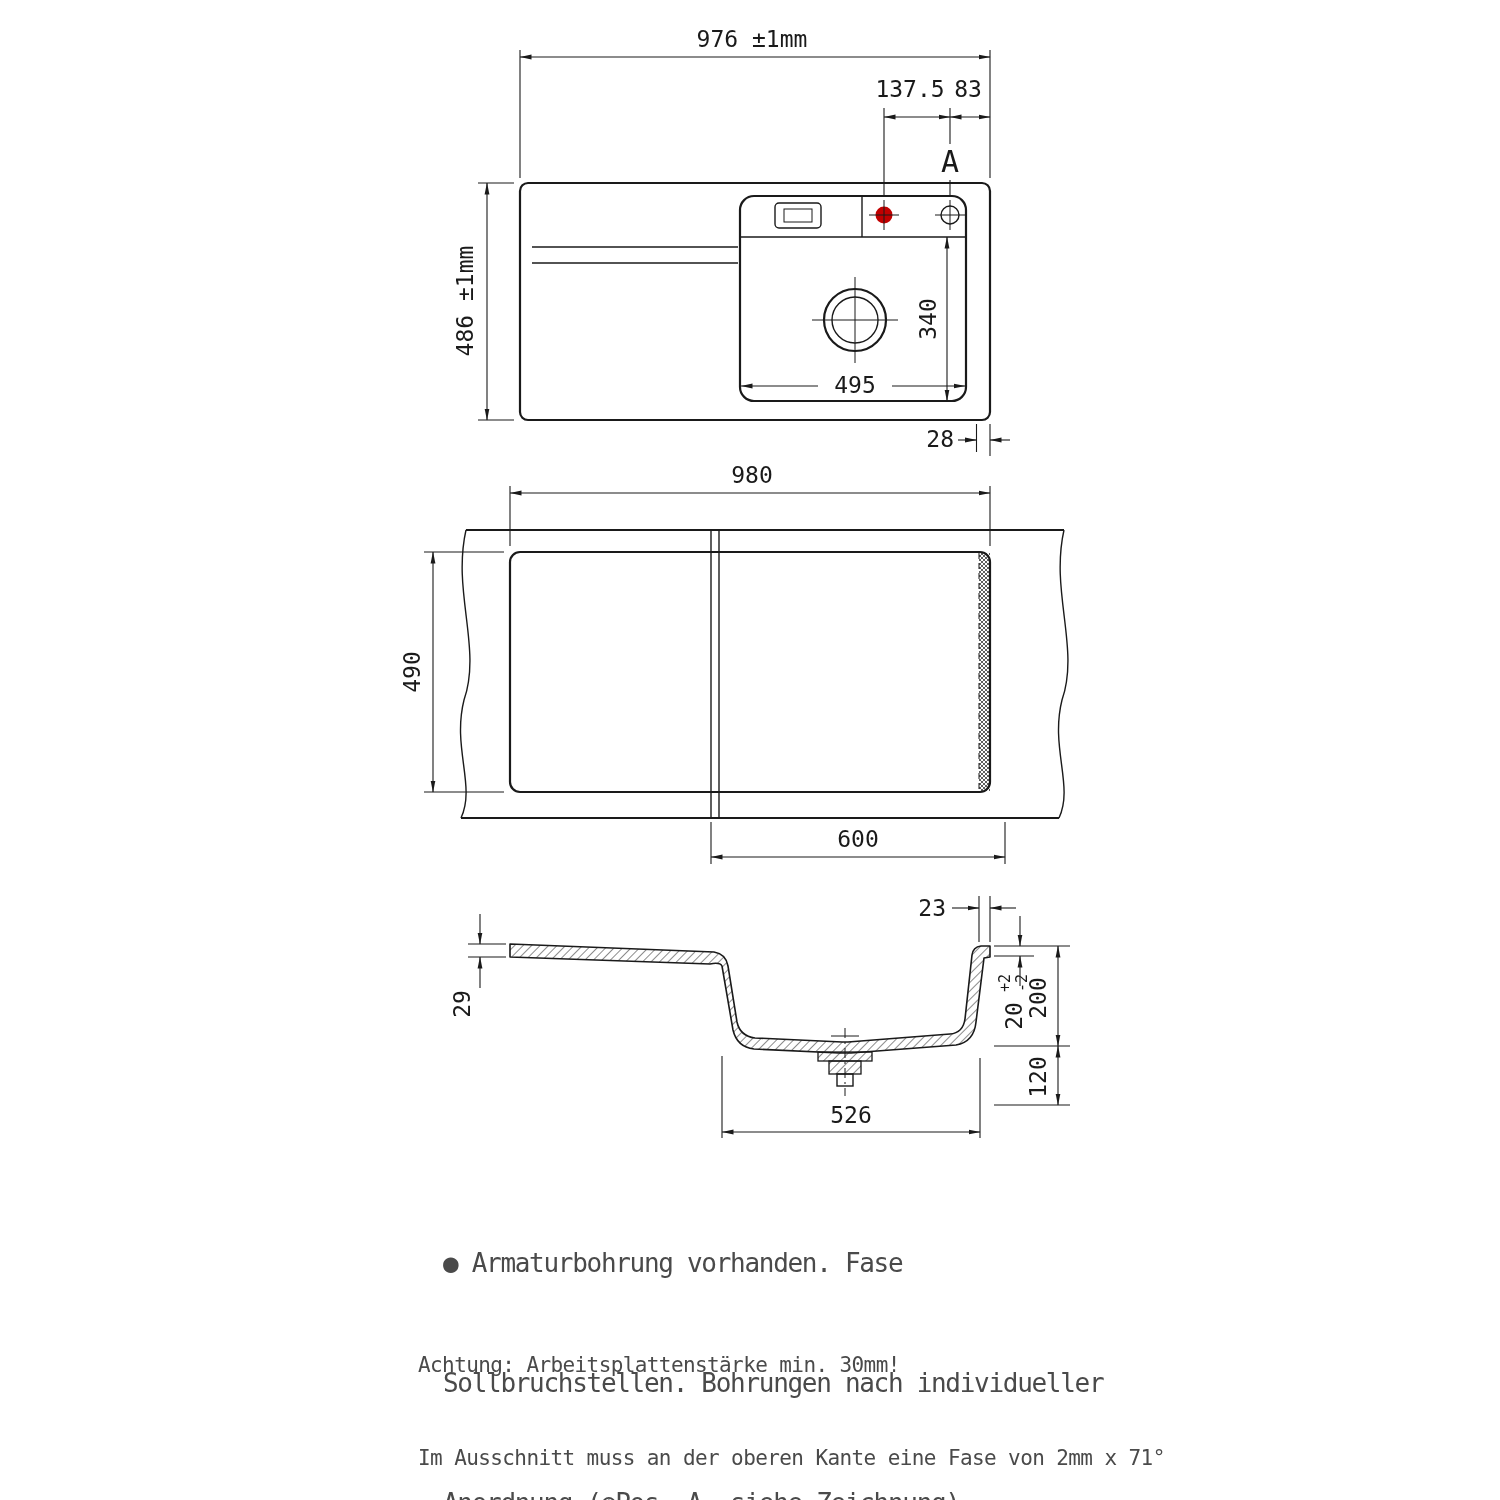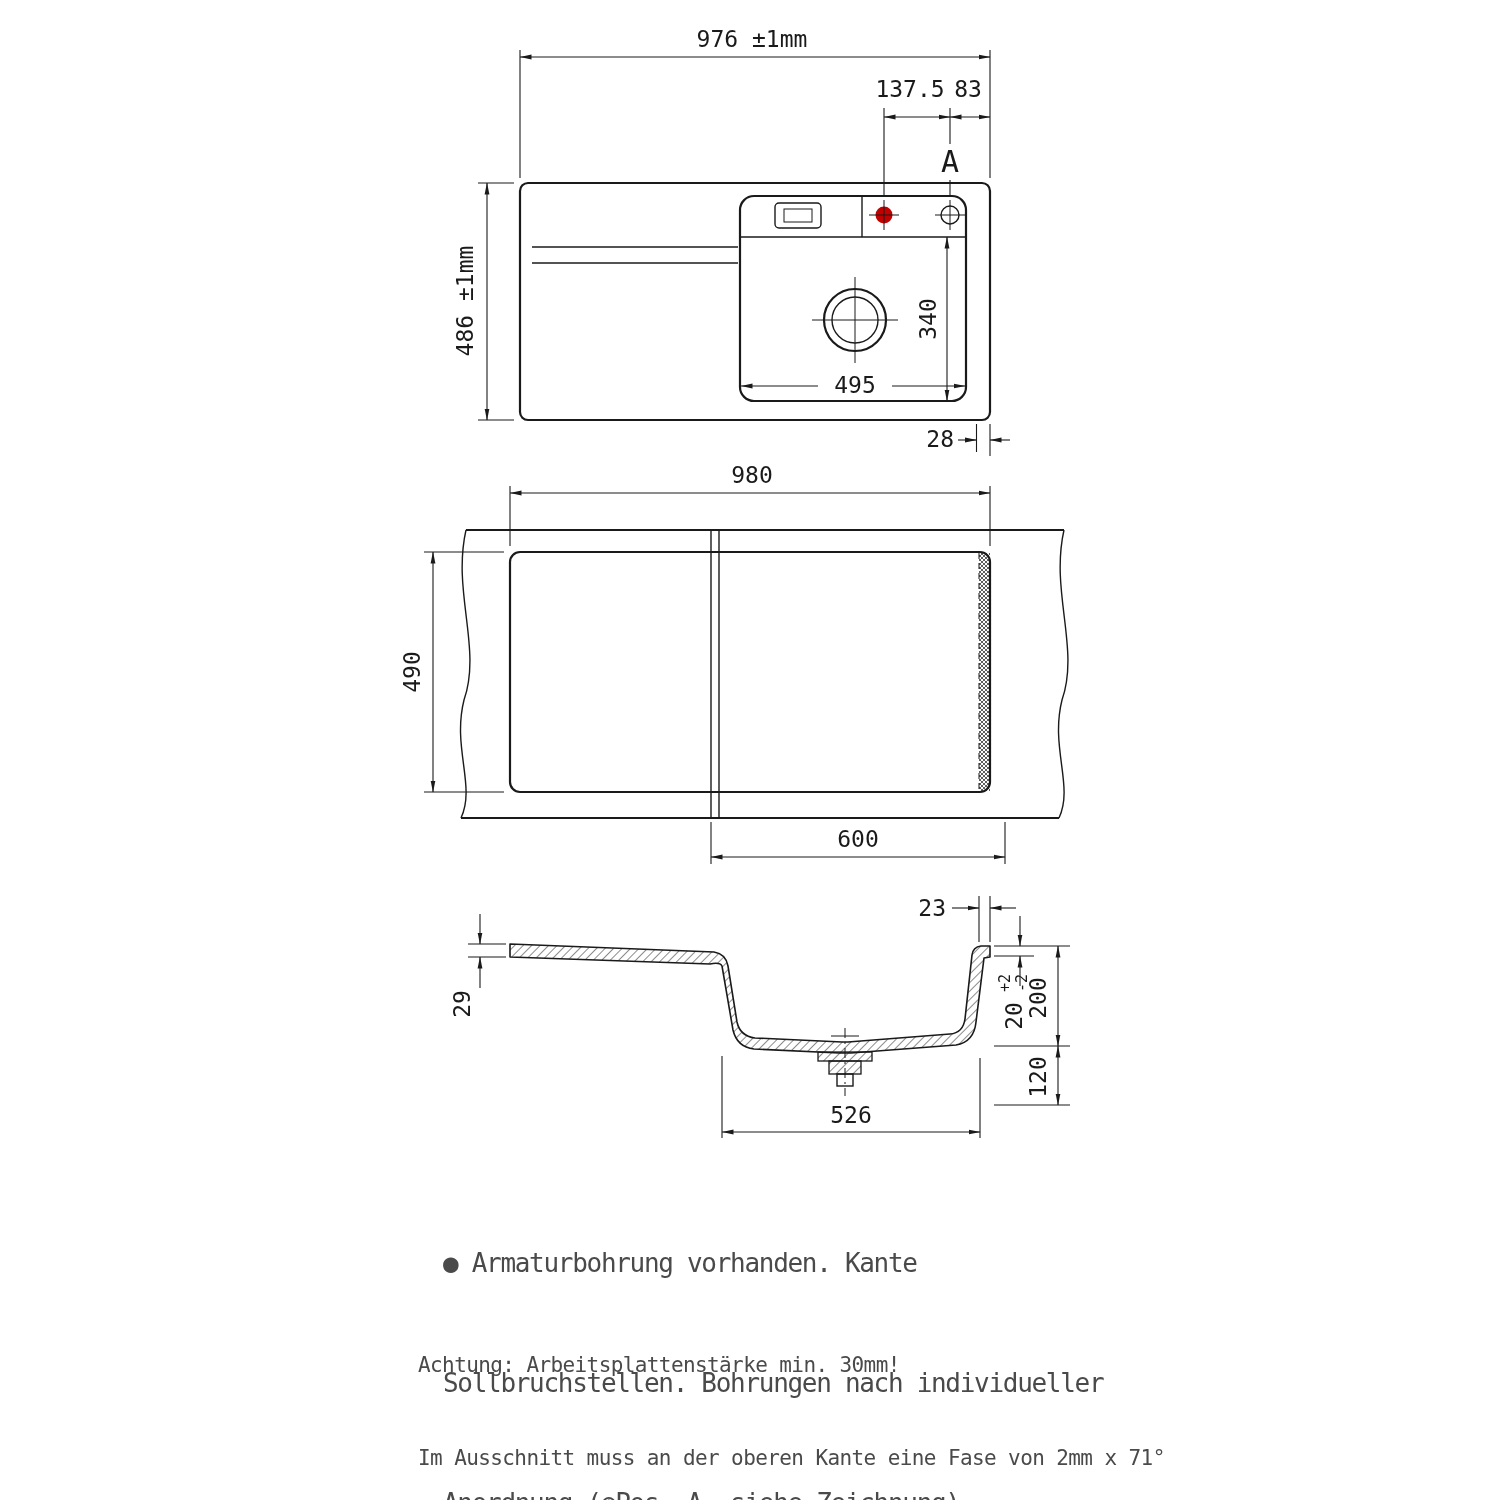--- a/index.html
+++ b/index.html
@@ -201,21 +201,21 @@
     <g>
       <line x1="722" y1="1056" x2="722" y2="1138" class="ext"></line>
       <line x1="980" y1="1058" x2="980" y2="1138" class="ext"></line>
       <line x1="722" y1="1132" x2="980" y2="1132" class="dim" marker-start="url(#arr)" marker-end="url(#arr)"></line>
       <text x="851" y="1123" text-anchor="middle" class="dt">526</text>
     </g>
   </g>
 </svg>
 
   <div class="notes-main">
-    <div>● Armaturbohrung vorhanden. Kante</div>
+    <div>● Armaturbohrung vorhanden. Fase</div>
     <div>Sollbruchstellen. Bohrungen nach individueller</div>
     <div>Anordnung (⊕Pos. A, siehe Zeichnung).</div>
   </div>
   <div class="notes-detail">
     <div>Achtung: Arbeitsplattenstärke min. 30mm!</div>
     <div>Im Ausschnitt muss an der oberen Kante eine Fase von 2mm x 71°</div>
     
     
     
     

